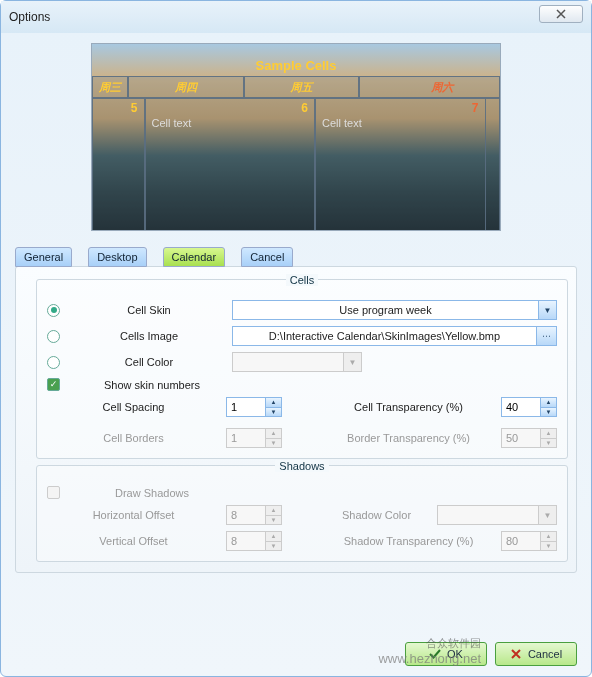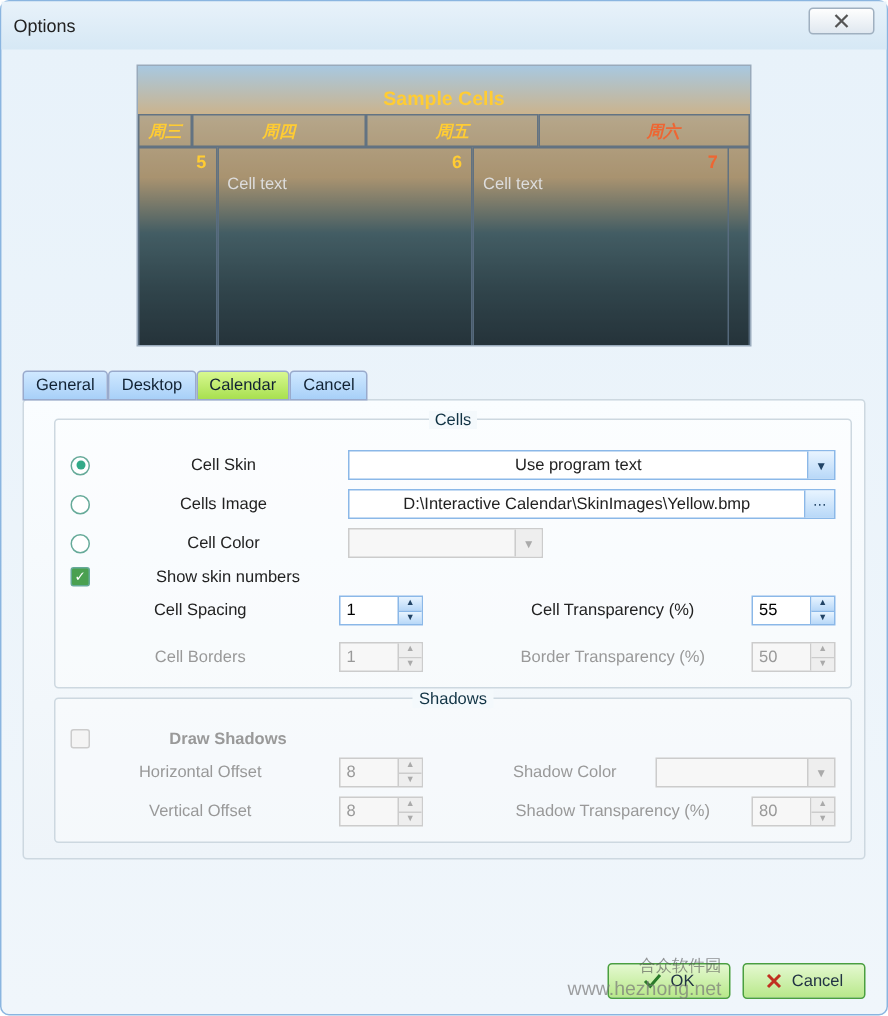--- a/index.html
+++ b/index.html
@@ -42,21 +42,21 @@
 .pv-foot { top: 194px; height: 24px; }
 .pv-cell { flex: 1; border: 1px solid rgba(90,110,130,0.9); background: rgba(100,130,160,0.25); position: relative; }
 .pv-header .pv-cell { display: flex; align-items: center; justify-content: center; color: #ffcc33; font-weight: bold; font-size: 12px; }
 .pv-header .pv-cell.sat { color: #ee6633; padding-left: 25px; }
 .pv-body .pv-cell .num { position: absolute; right: 6px; top: 2px; color: #ffcc33; font-weight: bold; font-size: 12px; }
 .pv-body .pv-cell.sat .num { color: #ee6633; }
 .pv-body .pv-cell .celltext { position: absolute; left: 6px; top: 18px; color: #ddd; font-size: 11px; }
 .pv-foot .pv-cell { display: flex; align-items: flex-start; justify-content: flex-end; padding-right: 6px; color: #ffcc33; font-weight: bold; font-size: 12px; }
 .pv-foot .pv-cell.sat { color: #ee6633; }
 
-.tabstrip { display: flex; gap: 0; margin-bottom: -1px; position: relative; z-index: 2; }
+.tabstrip { display: flex; gap: 16px; margin-bottom: -1px; position: relative; z-index: 2; }
 .tab {
   padding: 3px 8px; border: 1px solid #9ac;
   background: linear-gradient(to bottom, #cfe8ff, #a8d0f8);
   border-radius: 3px 3px 0 0; color: #123; cursor: default;
 }
 .tab.active { background: linear-gradient(to bottom, #d8f890, #a8e050); }
 
 .panel {
   border: 1px solid #cdd8e0; background: linear-gradient(to bottom, #fafdff, #eef4f9);
   border-radius: 3px; padding: 6px 8px 10px 20px; text-align: center;
@@ -68,21 +68,21 @@
   background: rgba(255,255,255,0.4);
   position: relative;
 }
 .fieldset > .legend {
   position: relative; top: -14px; background: #f4f9fc; padding: 0 4px;
   color: #134; font-size: 11px; display: inline-block;
 }
 
 .row { display: flex; align-items: center; gap: 6px; margin-bottom: 6px; }
 .row .lbl { width: 160px; color: #222; }
-.row .lbl.disabled { color: #999; font-weight: bold; }
+.row .lbl.disabled { color: #999; }
 .row .ctrl { flex: 1; display: flex; align-items: center; }
 
 .radio, .check {
   width: 13px; height: 13px; border: 1px solid #6a9; border-radius: 50%;
   margin-right: 6px; display: inline-flex; align-items: center; justify-content: center;
   background: #fff;
 }
 .check { border-radius: 2px; }
 .radio.checked::after { content: ""; width: 6px; height: 6px; background: #3a8; border-radius: 50%; }
 .check.checked { background: #4aa050; }
@@ -222,21 +222,21 @@
     <div class="panel">
 
       <div class="fieldset">
         <span class="legend">Cells</span>
 
         <div class="row">
           <span class="radio checked"></span>
           <span class="lbl" style="width:154px">Cell Skin</span>
           <div class="ctrl">
             <div class="combo">
-              <span class="cval">Use program text</span>
+              <span class="cval">Use program week</span>
               <span class="cbtn">▼</span>
             </div>
           </div>
         </div>
 
         <div class="row">
           <span class="radio"></span>
           <span class="lbl" style="width:154px">Cells Image</span>
           <div class="ctrl">
             <div class="pathbox">
@@ -269,21 +269,21 @@
               <span class="sval">1</span>
               <div class="sbtns">
                   <div>▲</div>
                   <div>▼</div>
                 </div>
             </div>
           </div>
           <div>
             <span class="lbl2">Cell Transparency (%)</span>
             <div class="spinner">
-              <span class="sval">55</span>
+              <span class="sval">40</span>
               <div class="sbtns">
                   <div>▲</div>
                   <div>▼</div>
                 </div>
             </div>
           </div>
         </div>
 
         <div class="two-col">
           <div>

